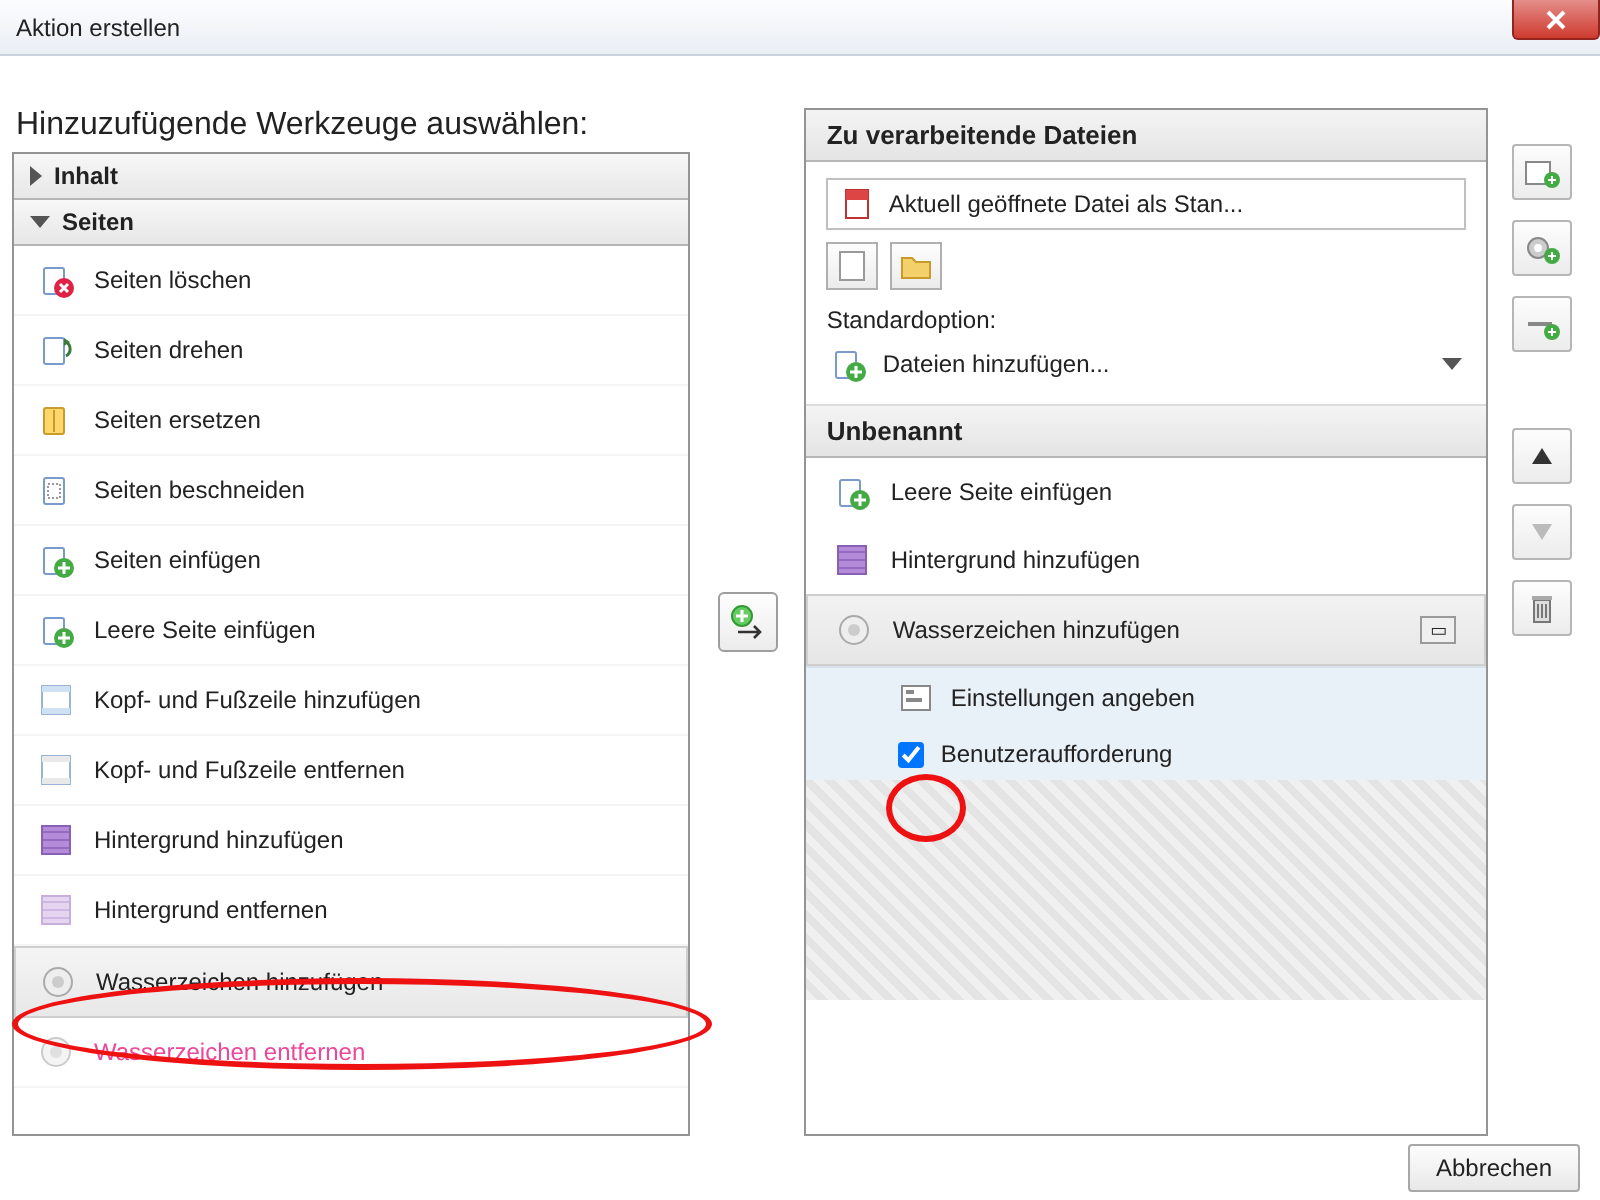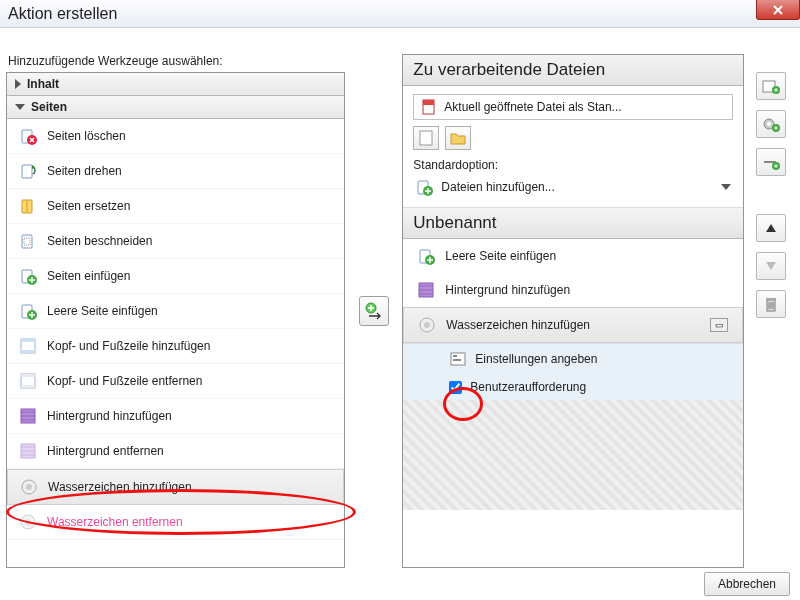--- a/index.html
+++ b/index.html
@@ -1,38 +1,38 @@
 <!DOCTYPE html>
 <html><head>
 <meta charset="utf-8">
 <style>
 *{box-sizing:border-box;margin:0;padding:0;font-family:"Segoe UI",Tahoma,sans-serif;font-size:12px;color:#222}
 body{background:#fff;width:800px;height:600px;overflow:hidden;position:relative}
 .titlebar{height:28px;background:linear-gradient(#fdfdfe,#e9eef5);border-bottom:1px solid #c9d1dc;display:flex;align-items:center;padding:0 8px;position:relative}
-.titlebar .title{font-size:16px}
+.titlebar .title{font-size:12px}
 .close-btn{position:absolute;right:0;top:0;width:44px;height:20px;background:linear-gradient(#e48e8a,#cf3b2f);border:1px solid #932520;border-top:none;border-radius:0 0 3px 3px;display:flex;align-items:center;justify-content:center;color:#fff;font-weight:bold;font-size:13px}
 .content{display:flex;padding:26px 10px 0 6px;gap:8px;height:540px}
 .col-left{width:360px;display:flex;flex-direction:column}
 .col-mid{width:44px;display:flex;align-items:center;justify-content:center}
 .col-right{flex:1;display:flex;flex-direction:column}
 .col-tools{width:40px;display:flex;flex-direction:column;align-items:center;gap:10px;padding-top:18px}
-.section-label{font-size:12px;margin-bottom:4px;padding-left:2px}
+.section-label{font-size:16px;margin-bottom:4px;padding-left:2px}
 .panel{border:1px solid #949494;background:#fff;flex:1;overflow:hidden;display:flex;flex-direction:column}
 .acc-head{background:linear-gradient(#f7f7f7,#e7e7e7);border-bottom:1px solid #b5b5b5;padding:4px 8px;display:flex;align-items:center;gap:6px;font-weight:bold;font-size:13px}
 .tri{display:inline-block;width:0;height:0}
 .tri.right{border-top:5px solid transparent;border-bottom:5px solid transparent;border-left:6px solid #555}
 .tri.down{border-left:5px solid transparent;border-right:5px solid transparent;border-top:6px solid #555}
 .tool-list{overflow-y:auto;flex:1}
 .tool-item{display:flex;align-items:center;gap:10px;padding:8px 12px;border-bottom:1px solid #f4f4f4}
 .tool-item.selected{background:linear-gradient(#f4f4f4,#e8e8e8);border:1px solid #cfcfcf}
 .tool-item.muted span:last-child{color:#ec4899}
 .ico{width:18px;height:18px;flex:none;display:inline-flex;align-items:center;justify-content:center}
 .add-btn{width:30px;height:30px;border:1px solid #9e9e9e;border-radius:3px;background:linear-gradient(#fefefe,#ececec);display:flex;align-items:center;justify-content:center;position:relative}
 .right-panel{border:1px solid #949494;background:#fff;flex:1;display:flex;flex-direction:column}
-.sub-head{background:linear-gradient(#f4f4f4,#e4e4e4);border-bottom:1px solid #b5b5b5;padding:5px 10px;font-weight:normal;font-size:17px}
+.sub-head{background:linear-gradient(#f4f4f4,#e4e4e4);border-bottom:1px solid #b5b5b5;padding:5px 10px;font-weight:bold;font-size:13px}
 .box{padding:8px 10px;border-bottom:1px solid #dcdcdc}
 .file-row{border:1px solid #c0c0c0;background:#fff;padding:3px 6px;display:flex;align-items:center;gap:6px;margin-bottom:6px;width:320px}
 .mini-btns{display:flex;gap:6px;margin-bottom:8px}
 .mini-btn{width:26px;height:24px;border:1px solid #b0b0b0;background:linear-gradient(#fdfdfd,#ececec);display:flex;align-items:center;justify-content:center}
 .std-label{margin-bottom:3px}
 .std-row{display:flex;align-items:center;gap:8px;padding:3px 2px}
 .steps{flex:1;overflow:auto}
 .step-item{display:flex;align-items:center;gap:10px;padding:8px 14px}
 .step-item.sel{background:linear-gradient(#f2f2f2,#e6e6e6);border:1px solid #cfcfcf;position:relative}
 .step-item .tail{margin-left:auto;width:18px;height:14px;border:1px solid #9a9a9a;background:#efefef;font-size:9px;display:flex;align-items:center;justify-content:center}

